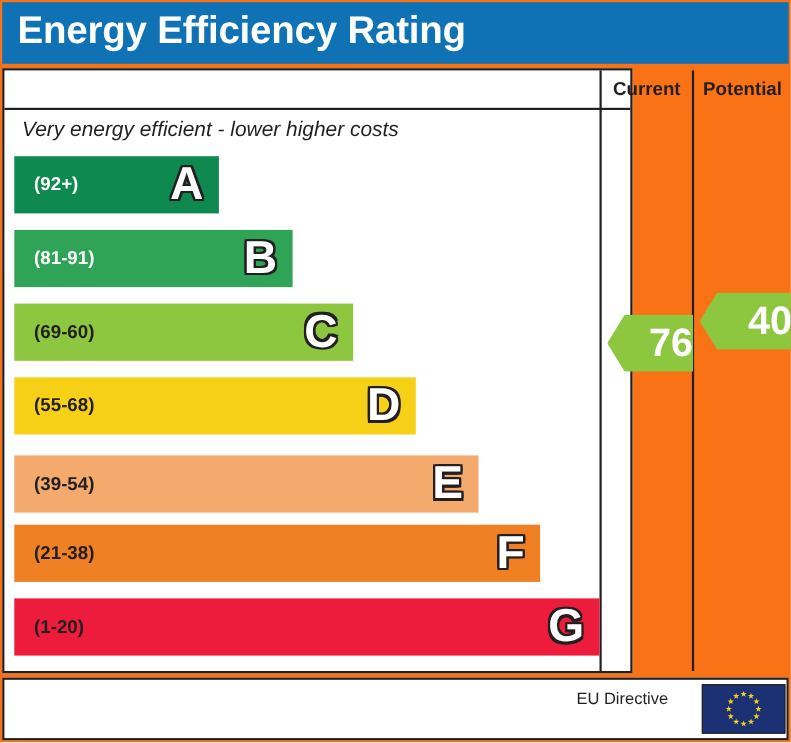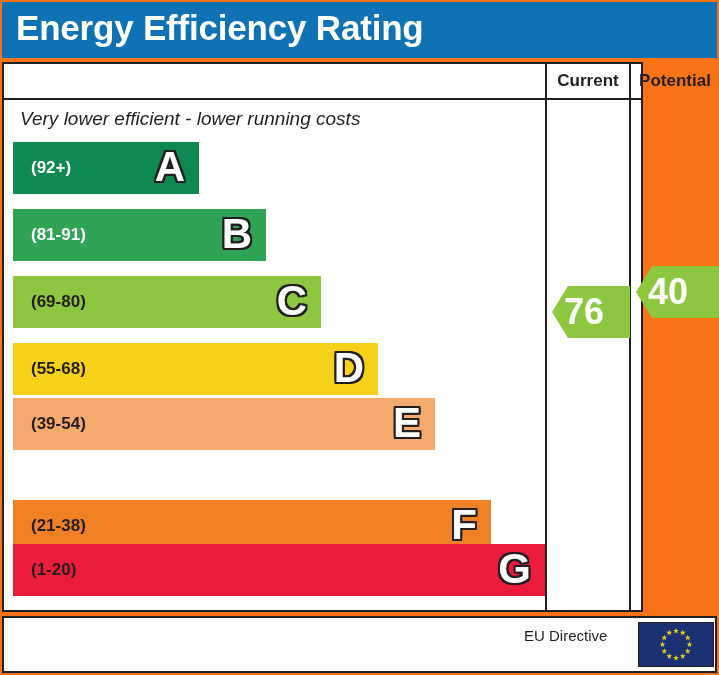--- a/index.html
+++ b/index.html
@@ -40,21 +40,21 @@
     color: #ffffff;
     letter-spacing: -0.2px;
     white-space: nowrap;
   }
 
   
   .body-frame {
     position: absolute;
     left: 2px;
     top: 62px;
-    width: 641px;
+    width: 573px;
     height: 550px;
     border: 2px solid #231f20;
     box-sizing: border-box;
     background: #ffffff;
   }
 
   
   .hdr-row {
     position: absolute;
     left: 0;
@@ -143,21 +143,21 @@
   .range-dark  { color: #231f20; }
 
   
   .score {
     position: absolute;
     height: 52px;
     box-sizing: border-box;
     clip-path: polygon(16px 0, 100% 0, 100% 100%, 16px 100%, 0 50%);
     display: flex;
     align-items: center;
-    justify-content: flex-start;
+    justify-content: flex-end;
   }
   .score-num {
     font-size: 36px;
     font-weight: bold;
     color: #ffffff;
     line-height: 1;
     padding-left: 12px;
   }
   .score-current   { left: 548px; width: 78px; }
   .score-potential { left: 632px; width: 84px; }
@@ -216,44 +216,44 @@
   <div class="body-frame">
 
     <div class="hdr-row">
       <div class="hdr-label hdr-current">Current</div>
       <div class="hdr-label hdr-potential">Potential</div>
     </div>
 
     <div class="col-sep c1"></div>
     <div class="col-sep c2"></div>
 
-    <div class="caption caption-top">Very lower efficient - lower running costs</div>
+    <div class="caption caption-top">Very energy efficient - lower higher costs</div>
 
     <div class="bars">
         <div class="bar" style="top: 78px; width: 186px; background: rgb(14, 138, 81);">
           <span class="bar-range range-light">(92+)</span>
           <span class="bar-letter">A</span>
         </div>
         <div class="bar" style="top: 145px; width: 253px; background: rgb(47, 164, 86);">
           <span class="bar-range range-light">(81-91)</span>
           <span class="bar-letter">B</span>
         </div>
         <div class="bar" style="top: 212px; width: 308px; background: rgb(141, 198, 63);">
-          <span class="bar-range range-dark">(69-80)</span>
+          <span class="bar-range range-dark">(69-60)</span>
           <span class="bar-letter">C</span>
         </div>
         <div class="bar" style="top: 279px; width: 365px; background: rgb(247, 209, 23);">
           <span class="bar-range range-dark">(55-68)</span>
           <span class="bar-letter">D</span>
         </div>
-        <div class="bar" style="top: 334px; width: 422px; background: rgb(244, 169, 109);">
+        <div class="bar" style="top: 350px; width: 422px; background: rgb(244, 169, 109);">
           <span class="bar-range range-dark">(39-54)</span>
           <span class="bar-letter">E</span>
         </div>
-        <div class="bar" style="top: 436px; width: 478px; background: rgb(239, 128, 35);">
+        <div class="bar" style="top: 413px; width: 478px; background: rgb(239, 128, 35);">
           <span class="bar-range range-dark">(21-38)</span>
           <span class="bar-letter">F</span>
         </div>
         <div class="bar" style="top: 480px; width: 532px; background: rgb(237, 28, 60);">
           <span class="bar-range range-dark">(1-20)</span>
           <span class="bar-letter">G</span>
         </div>
       </div>
 
     <div class="score score-current" style="top: 222px; background: rgb(141, 198, 63);">

